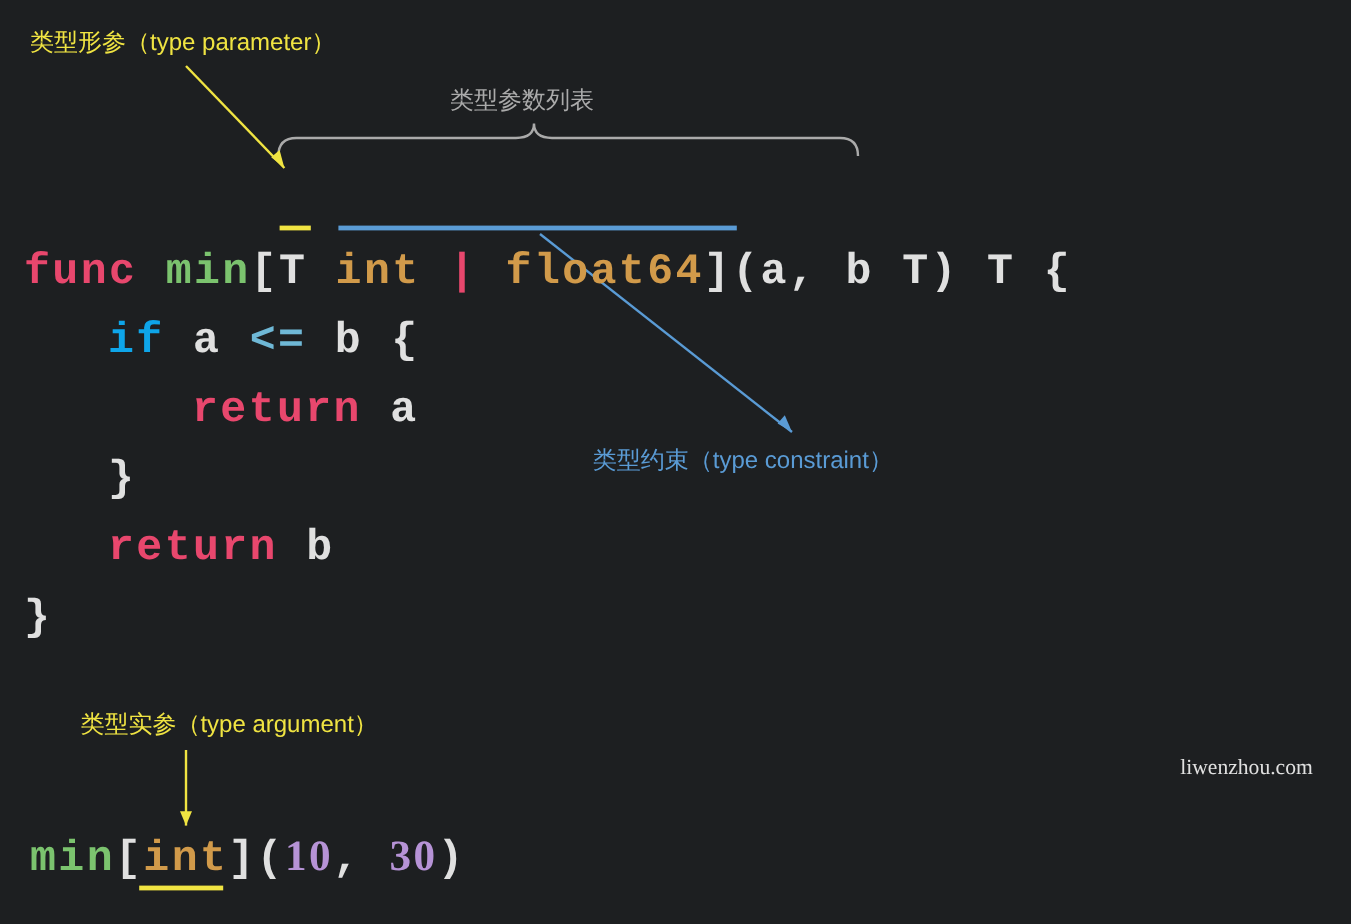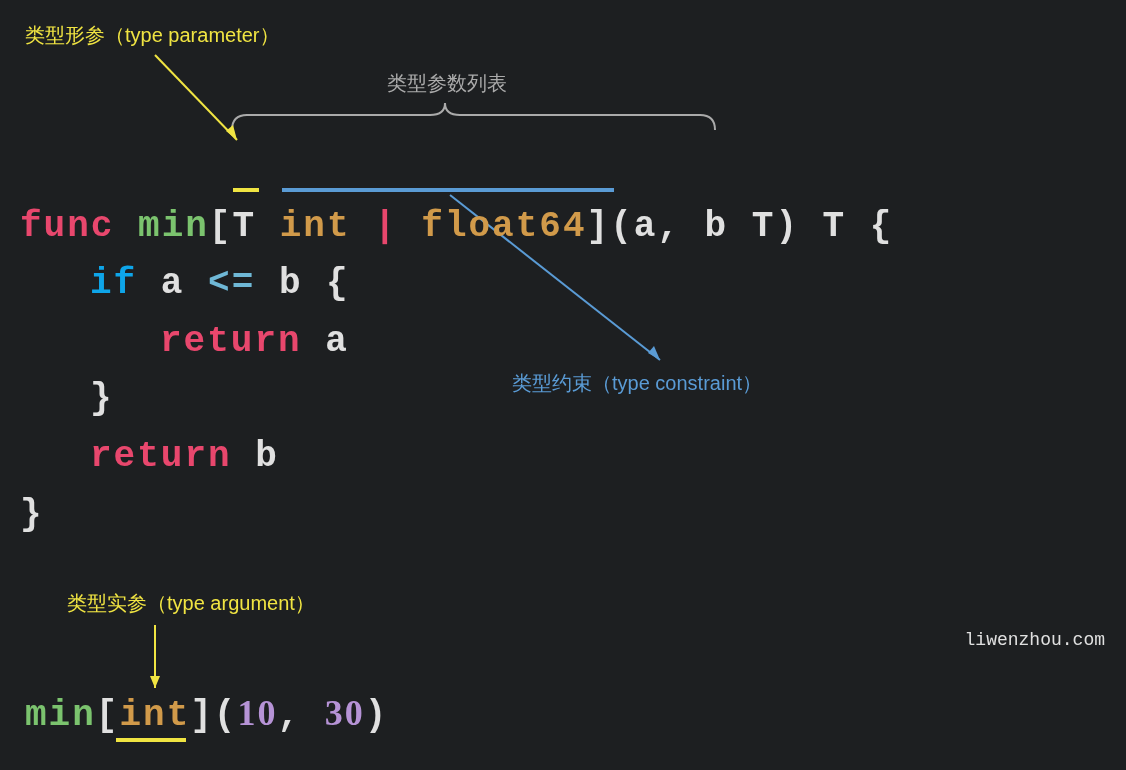--- a/index.html
+++ b/index.html
@@ -79,33 +79,33 @@
   svg.arrows {
     position: absolute;
     top: 0;
     left: 0;
     width: 1126px;
     height: 770px;
     pointer-events: none;
   }
   .watermark {
     position: absolute;
-    right: 21px;
+    right: 32px;
     bottom: 120px;
     color: #e0e0e0;
-    font-family: Liberation Mono, monospace;
+    font-family: Liberation Serif, serif;
     font-size: 18px;
   }
 </style>
 </head>
 <body>
 
 <div class="label label-yellow" style="left:25px; top:22px;"><span>类型形参（type parameter）</span></div>
-<div class="label label-gray" style="left:387px; top:70px;"><span>类型参数列表</span></div>
-<div class="label label-blue" style="left:512px; top:370px;"><span>类型约束（type constraint）</span></div>
+<div class="label label-gray" style="left:375px; top:70px;"><span>类型参数列表</span></div>
+<div class="label label-blue" style="left:494px; top:370px;"><span>类型约束（type constraint）</span></div>
 <div class="label label-yellow" style="left:35px; top:590px;margin-left:32px;"><span>类型实参（type argument）</span></div>
 
 <svg class="arrows">
 
   <path d="M 232 130 Q 232 115 247 115 L 430 115 Q 445 115 445 103 Q 445 115 460 115 L 700 115 Q 715 115 715 130" stroke="#aaa" stroke-width="2" fill="none"></path>
 
   <line x1="155" y1="55" x2="237" y2="140" stroke="#f0e442" stroke-width="2"></line>
   <polygon points="237,140 226,131 233,125" fill="#f0e442"></polygon>
 
   <line x1="450" y1="195" x2="660" y2="360" stroke="#5a9bd5" stroke-width="2"></line>

